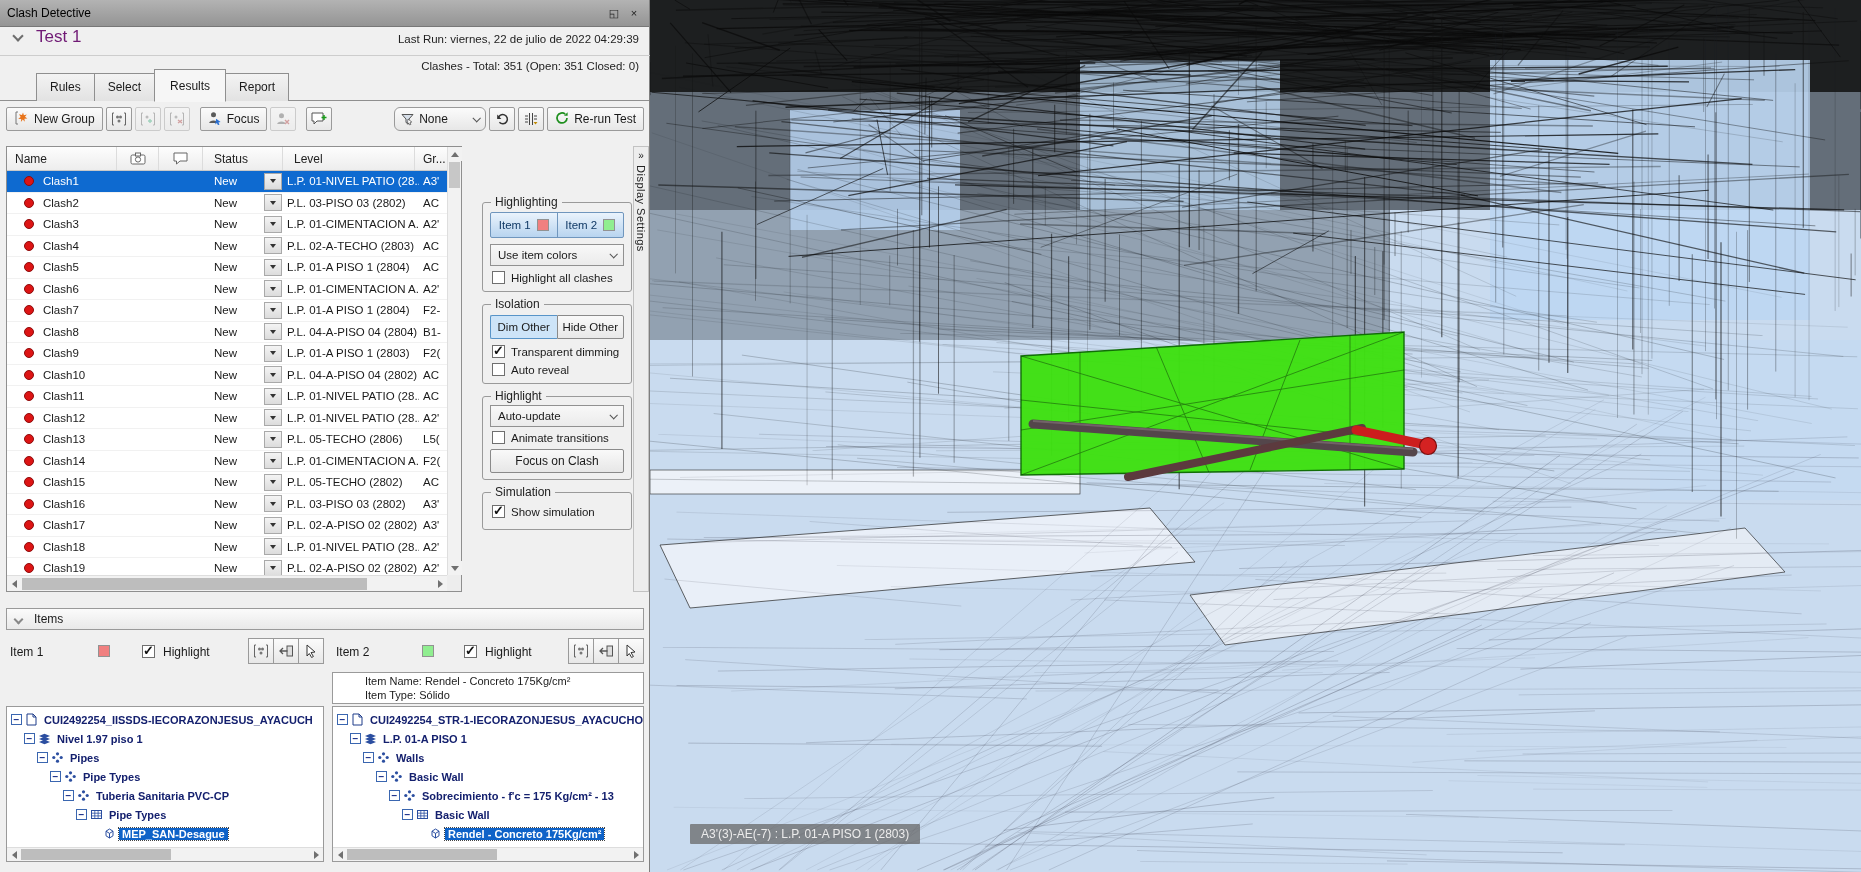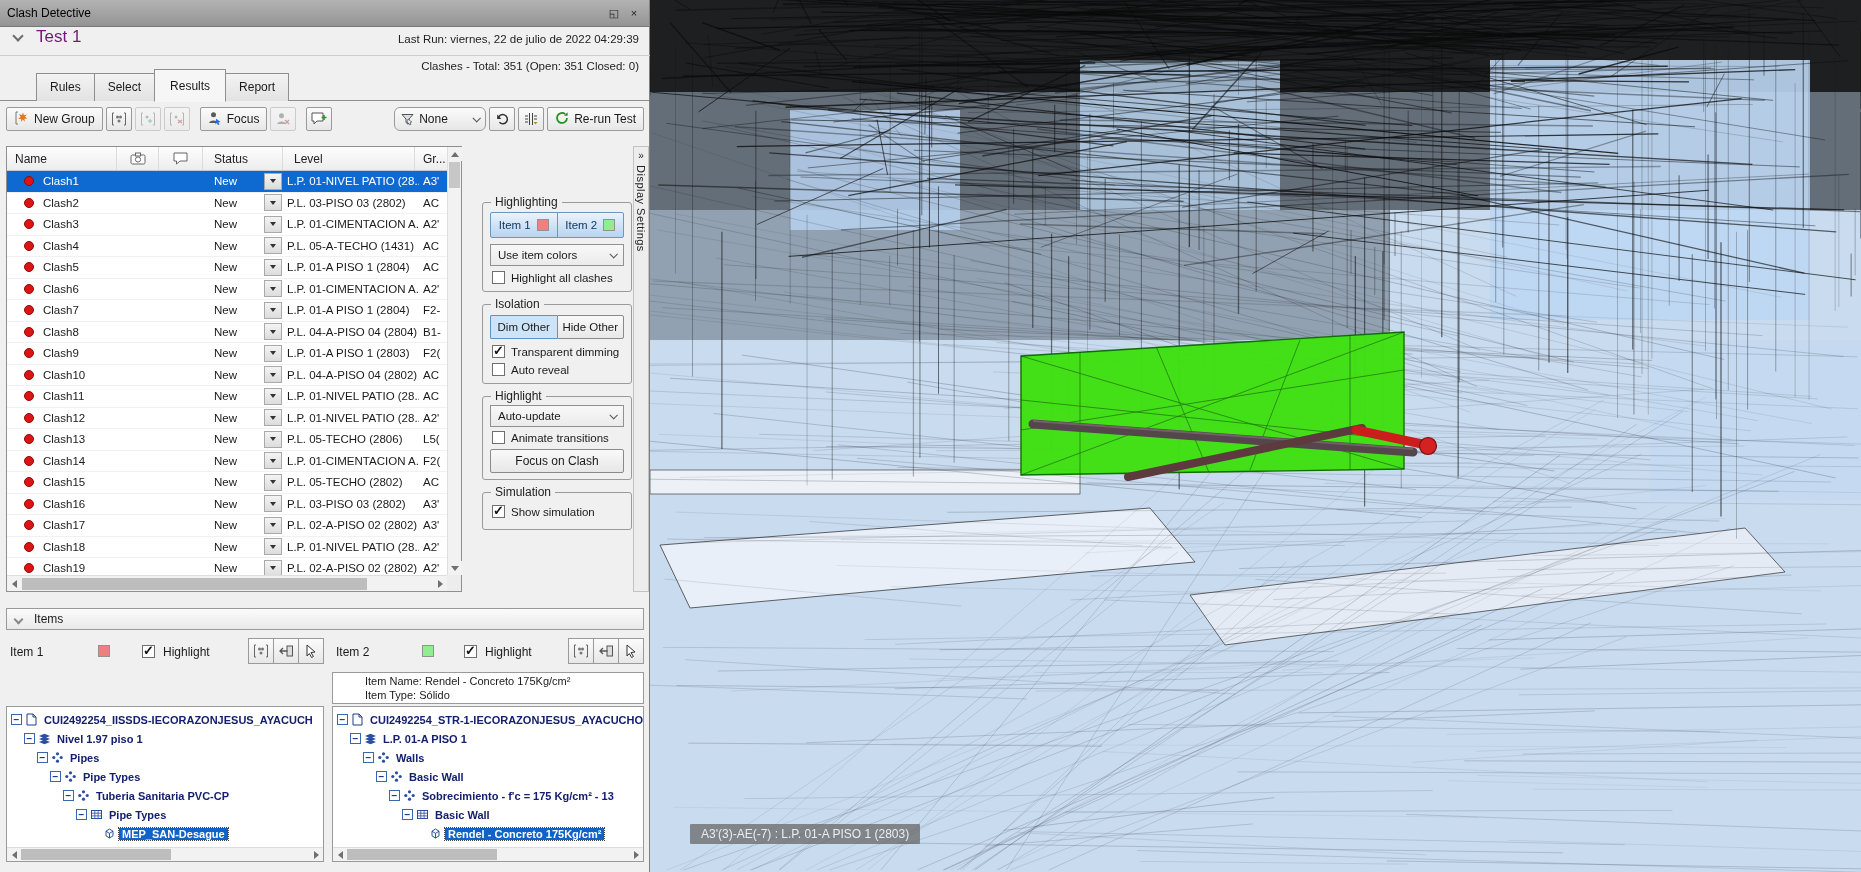--- a/index.html
+++ b/index.html
@@ -308,21 +308,21 @@
             <div class="rc rc-name">
               <span class="dot"></span>
               <span class="nmtxt">Clash4</span>
             </div>
             <div class="rc rc-status">New</div>
             <div class="rc rc-drop">
               <span class="dropbtn">
                 <i class="tri"></i>
               </span>
             </div>
-            <div class="rc rc-level">P.L. 05-A-TECHO (1431)</div>
+            <div class="rc rc-level">P.L. 02-A-TECHO (2803)</div>
             <div class="rc rc-gr">AC</div>
           </div>
           <div class="trow">
             <div class="rc rc-name">
               <span class="dot"></span>
               <span class="nmtxt">Clash5</span>
             </div>
             <div class="rc rc-status">New</div>
             <div class="rc rc-drop">
               <span class="dropbtn">

